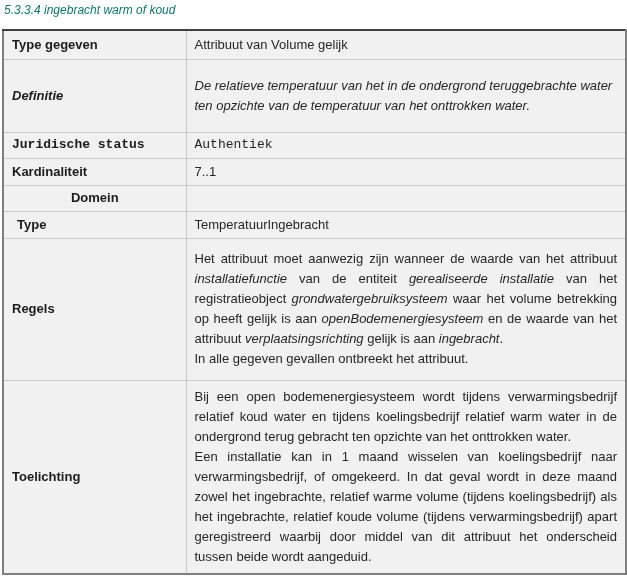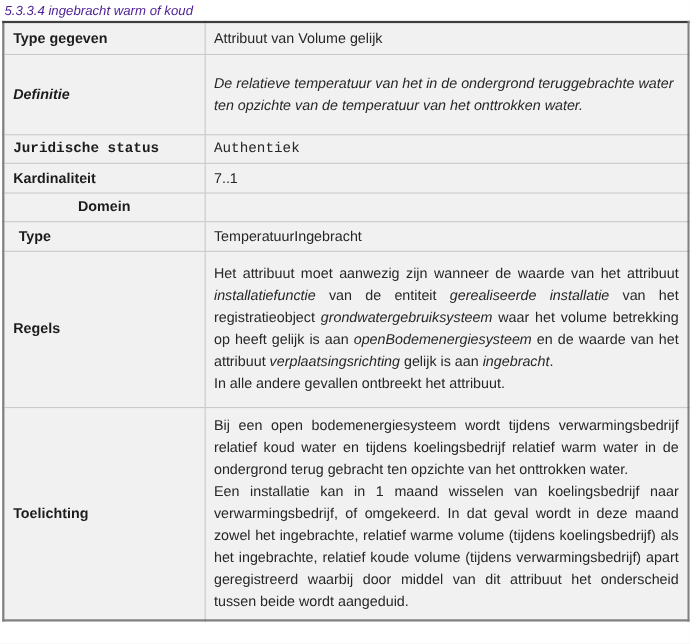--- a/index.html
+++ b/index.html
@@ -16,26 +16,26 @@
     background:var(--page-bg);
     font-family:"Liberation Sans","DejaVu Sans",sans-serif;
     color:var(--text);
     overflow:hidden;
   }
   .page{position:relative;width:627px;height:585px;}
   .doc-title{
     margin:4px 0 0 4px;
     font-size:12px;
     font-style:italic;
-    color:#4c1d95;
+    color:#0f766e;
     height:13px;
     line-height:13px;
   }
   table.spec{
-    margin:2px 0 0 2px;
+    margin:12px 0 0 2px;
     width:623px;
     border-collapse:collapse;
     table-layout:fixed;
     background:var(--cell-bg);
     border:2px solid var(--border-outer);
     border-top-color:var(--border-outer-top);
     padding-left:24px;
   }
   table.spec td{
     border:1px solid var(--border-inner);
@@ -108,21 +108,21 @@
       <tr class="r6">
         <td class="label indent">Type</td>
         <td class="value">
             <div class="para"><span>TemperatuurIngebracht</span></div>
           </td>
       </tr>
       <tr class="r7">
         <td class="label">Regels</td>
         <td class="value justify">
             <div class="para"><span>Het attribuut moet aanwezig zijn wanneer de waarde van het attribuut </span><span class="it">installatiefunctie</span><span> van de entiteit </span><span class="it">gerealiseerde installatie</span><span> van het registratieobject </span><span class="it">grondwatergebruiksysteem</span><span> waar het volume betrekking op heeft gelijk is aan </span><span class="it">openBodemenergiesysteem</span><span> en de waarde van het attribuut </span><span class="it">verplaatsingsrichting</span><span> gelijk is aan </span><span class="it">ingebracht</span><span>.</span></div>
-            <div class="para"><span>In alle andere gevallen ontbreekt het attribuut.</span></div>
+            <div class="para"><span>In alle gegeven gevallen ontbreekt het attribuut.</span></div>
           </td>
       </tr>
       <tr class="r8">
         <td class="label">Toelichting</td>
         <td class="value justify">
             <div class="para"><span>Bij een open bodemenergiesysteem wordt tijdens verwarmingsbedrijf relatief koud water en tijdens koelingsbedrijf relatief warm water in de ondergrond terug gebracht ten opzichte van het onttrokken water.</span></div>
             <div class="para"><span>Een installatie kan in 1 maand wisselen van koelingsbedrijf naar verwarmingsbedrijf, of omgekeerd. In dat geval wordt in deze maand zowel het ingebrachte, relatief warme volume (tijdens koelingsbedrijf) als het ingebrachte, relatief koude volume (tijdens verwarmingsbedrijf) apart geregistreerd waarbij door middel van dit attribuut het onderscheid tussen beide wordt aangeduid.</span></div>
           </td>
       </tr>
     </tbody>

